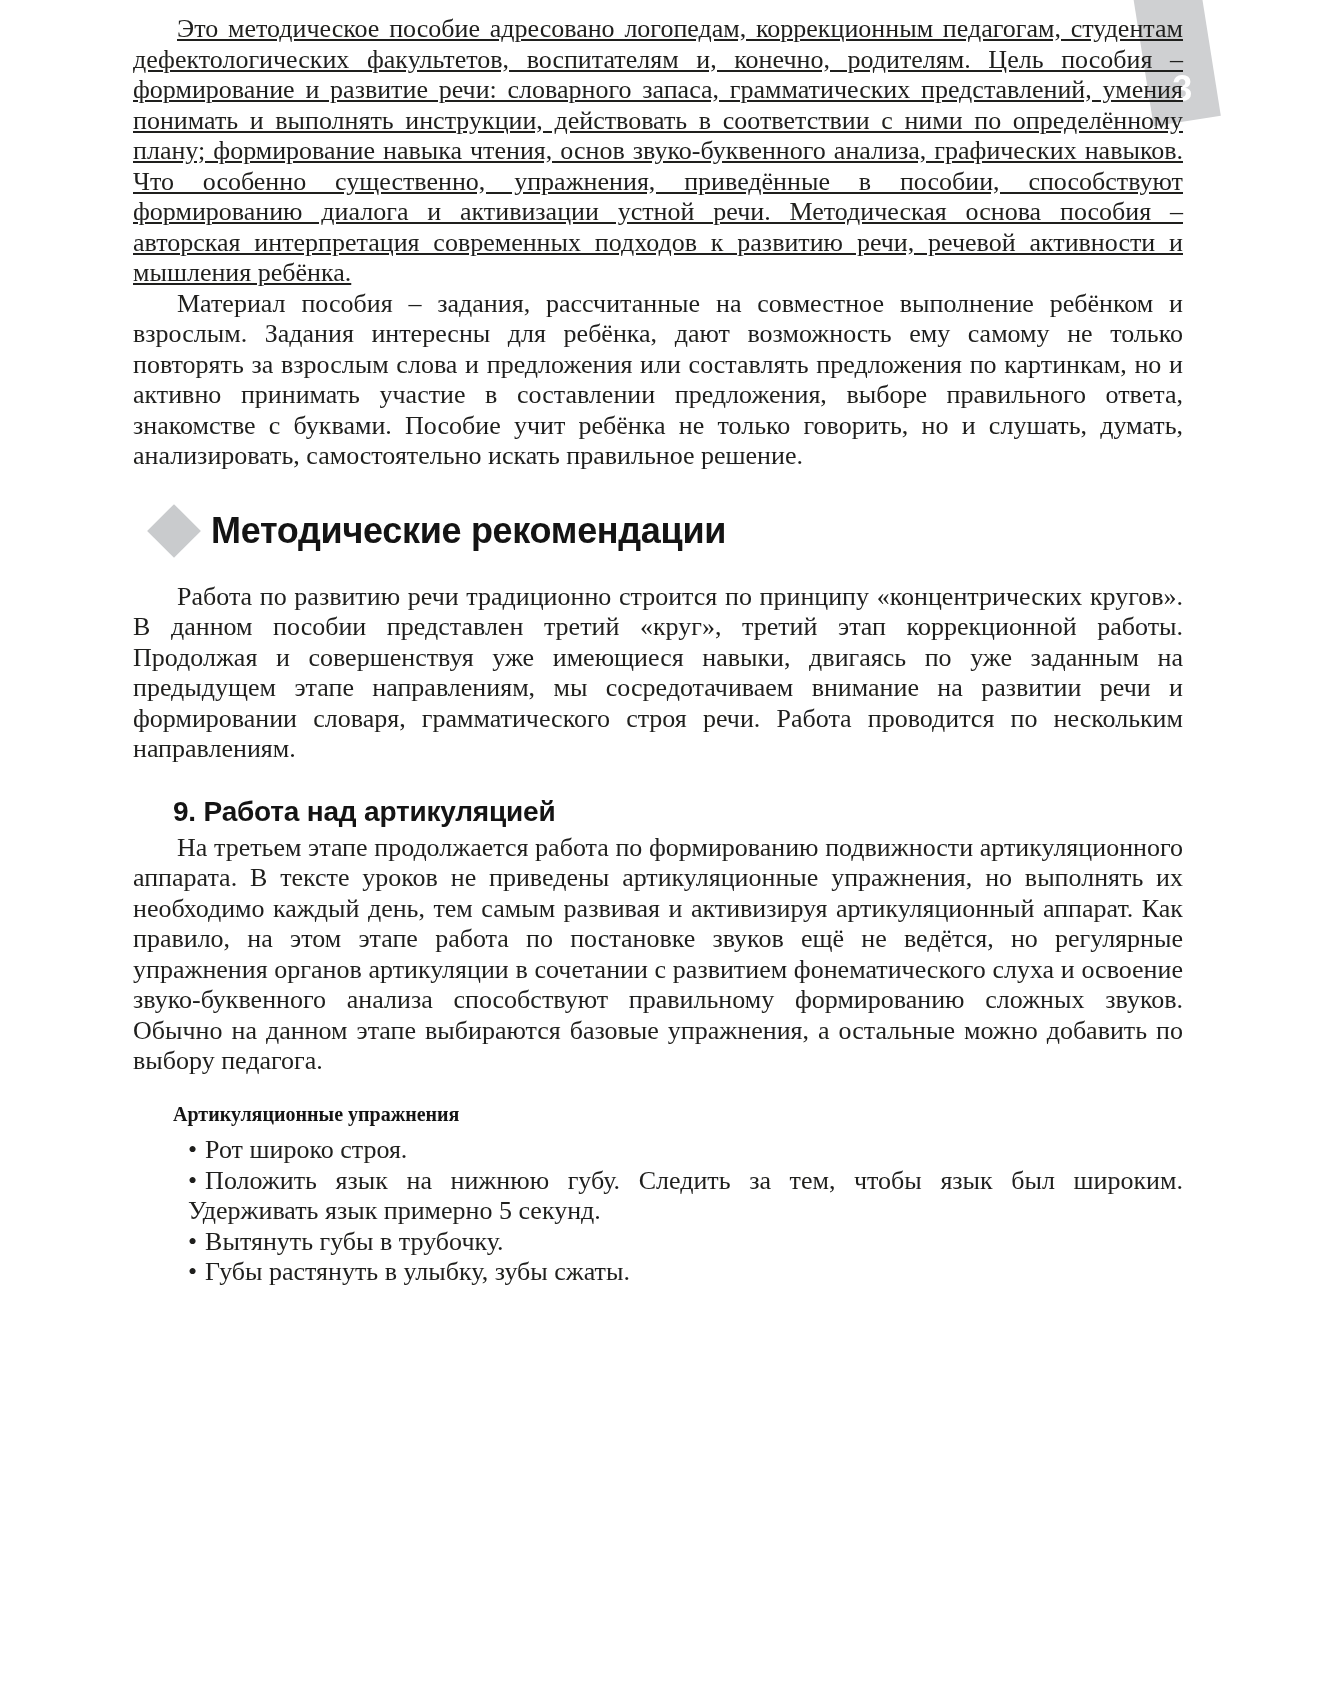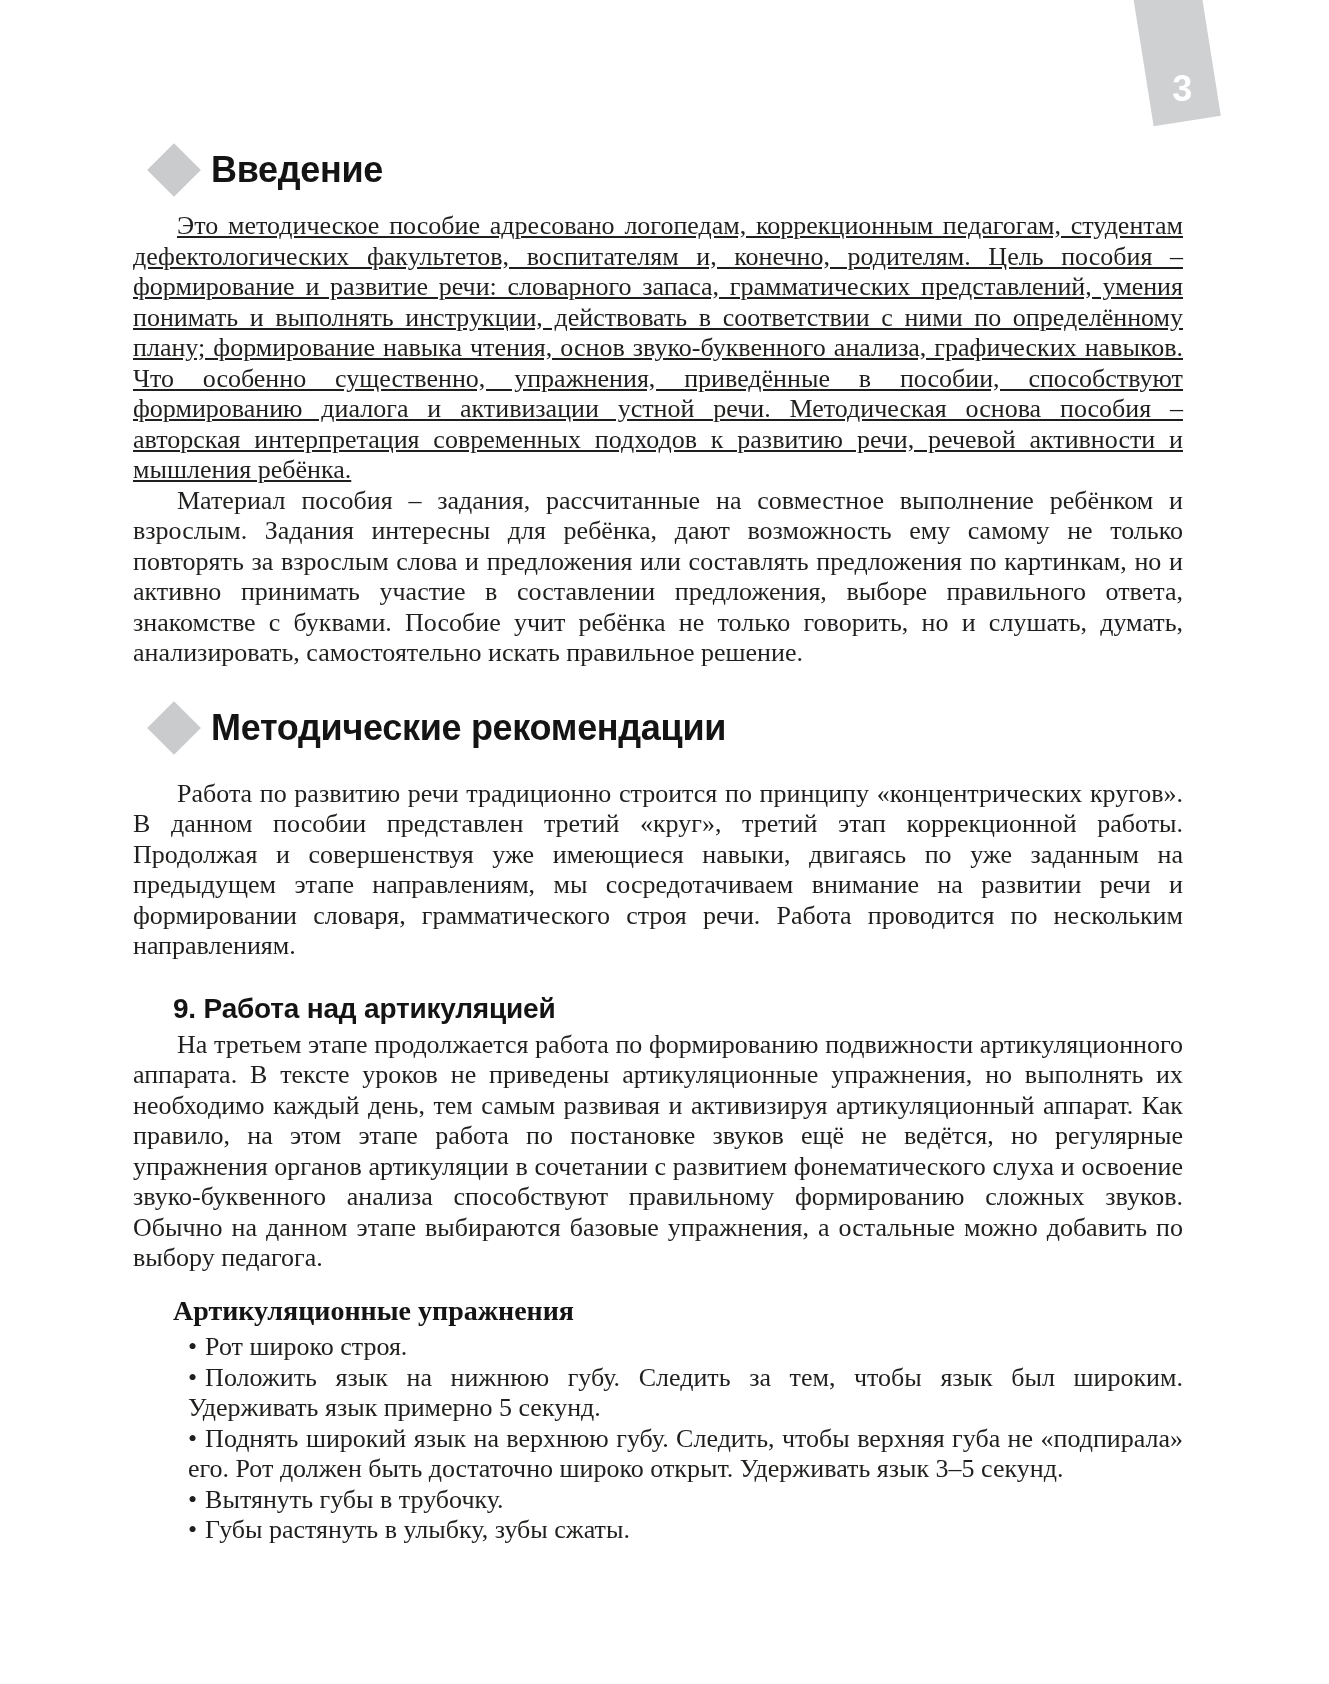--- a/index.html
+++ b/index.html
@@ -92,21 +92,21 @@
     font-weight: bold;
     font-size: 28px;
     line-height: 34px;
     color: #141414;
     letter-spacing: -0.2px;
   }
   .par-4  { margin-top: 4px; }
   .exercises-head {
     margin: 22px 0 0 0;
     padding-left: 40px;
-    font-size: 28px;
+    font-size: 20px;
     line-height: 30.5px;
     font-weight: bold;
     color: #141414;
   }
   .exercise-list {
     list-style: none;
     margin: 6px 0 0 0;
     padding: 0 0 0 55px;
   }
   .exercise-list li {
@@ -122,26 +122,20 @@
 <body>
 
 <div class="page">
 
   <div class="corner-tab">
     <span class="num">3</span>
   </div>
 
   <div class="content">
 
-    <div class="section-head head-1">
-      <span class="diamond-wrap">
-          <span class="diamond"></span>
-        </span>
-      <span class="section-title">Введение</span>
-    </div>
 
     <p class="body-par par-1">Это методическое пособие адресовано логопедам, коррекционным педагогам, студентам дефектологических факультетов, воспитателям и, конечно, родителям. Цель пособия – формирование и развитие речи: словарного запаса, грамматических представлений, умения понимать и выполнять инструкции, действовать в соответствии с ними по определённому плану; формирование навыка чтения, основ звуко-буквенного анализа, графических навыков. Что особенно существенно, упражнения, приведённые в пособии, способствуют формированию диалога и активизации устной речи. Методическая основа пособия – авторская интерпретация современных подходов к развитию речи, речевой активности и мышления ребёнка.</p>
     <p class="body-par">Материал пособия – задания, рассчитанные на совместное выполнение ребёнком и взрослым. Задания интересны для ребёнка, дают возможность ему самому не только повторять за взрослым слова и предложения или составлять предложения по картинкам, но и активно принимать участие в составлении предложения, выборе правильного ответа, знакомстве с буквами. Пособие учит ребёнка не только говорить, но и слушать, думать, анализировать, самостоятельно искать правильное решение.</p>
 
     <div class="section-head head-2">
       <span class="diamond-wrap">
           <span class="diamond"></span>
         </span>
       <span class="section-title">Методические рекомендации</span>
     </div>
@@ -150,19 +144,18 @@
 
     <h3 class="subhead">9. Работа над артикуляцией</h3>
 
     <p class="body-par par-4">На третьем этапе продолжается работа по формированию подвижности артикуляционного аппарата. В тексте уроков не приведены артикуляционные упражнения, но выполнять их необходимо каждый день, тем самым развивая и активизируя артикуляционный аппарат. Как правило, на этом этапе работа по постановке звуков ещё не ведётся, но регулярные упражнения органов артикуляции в сочетании с развитием фонематического слуха и освоение звуко-буквенного анализа способствуют правильному формированию сложных звуков. Обычно на данном этапе выбираются базовые упражнения, а остальные можно добавить по выбору педагога.</p>
 
     <h4 class="exercises-head">Артикуляционные упражнения</h4>
 
     <ul class="exercise-list">
       <li><span class="bullet">•</span><span>Рот широко строя.</span></li>
       <li><span class="bullet">•</span><span>Положить язык на нижнюю губу. Следить за тем, чтобы язык был широким. Удерживать язык примерно 5 секунд.</span></li>
-      <li><span class="bullet">•</span><span>Поднять широкий язык на верхнюю губу. Следить, чтобы верхняя губа не «подпирала» его. Рот должен быть достаточно широко открыт. Удерживать язык 3–5 секунд.</span></li>
       <li><span class="bullet">•</span><span>Вытянуть губы в трубочку.</span></li>
       <li><span class="bullet">•</span><span>Губы растянуть в улыбку, зубы сжаты.</span></li>
     </ul>
 
   </div>
 </div>
 
 </body></html>

